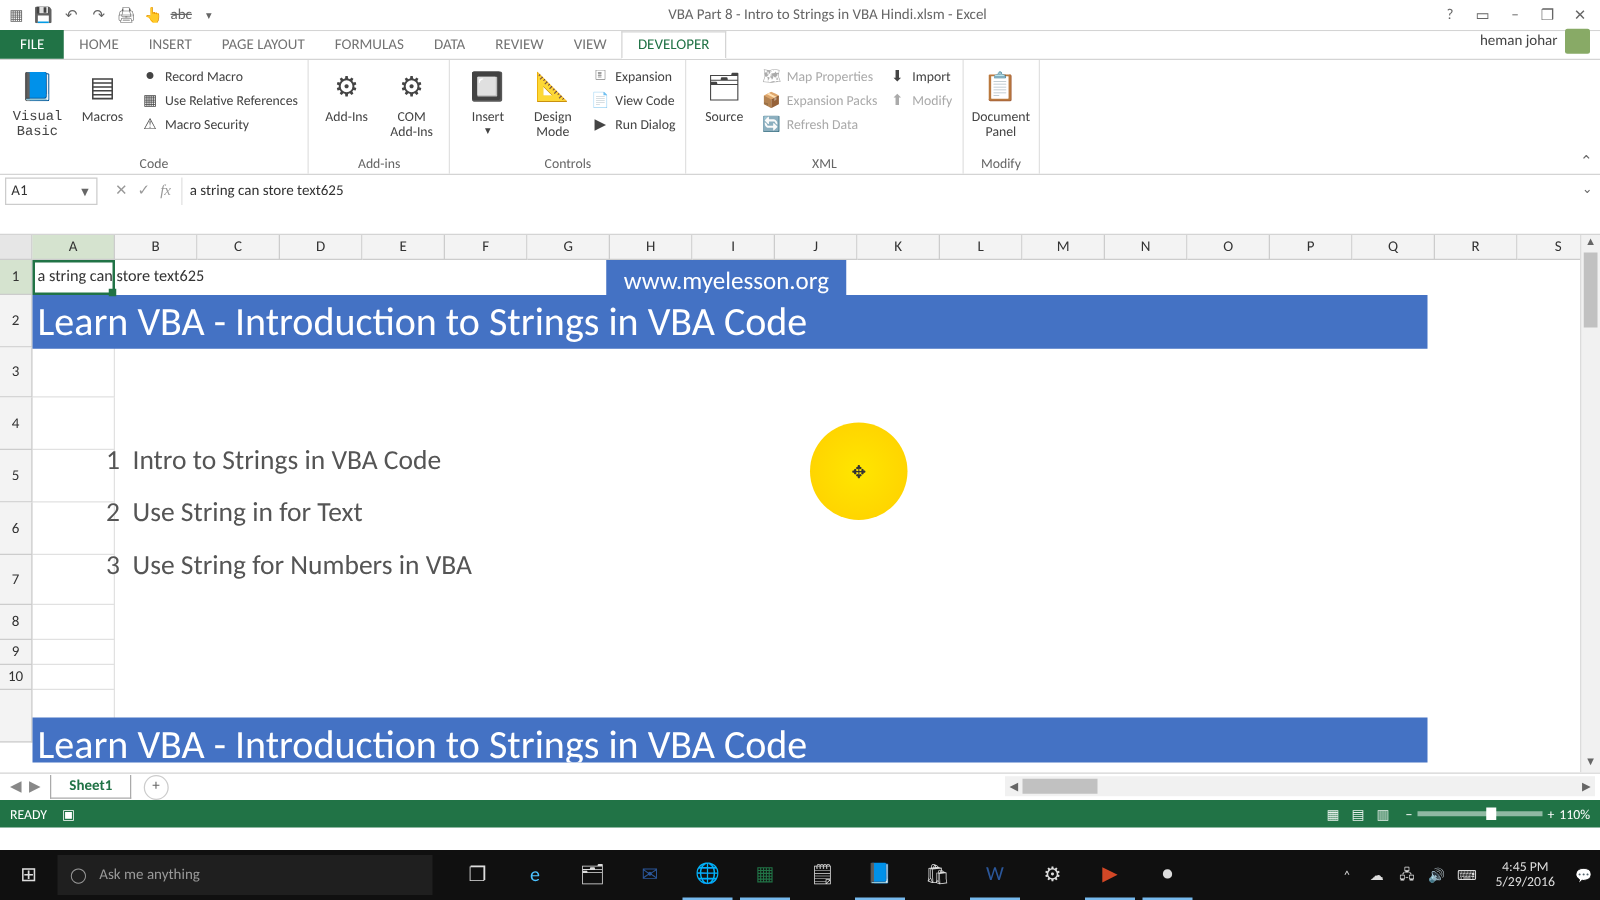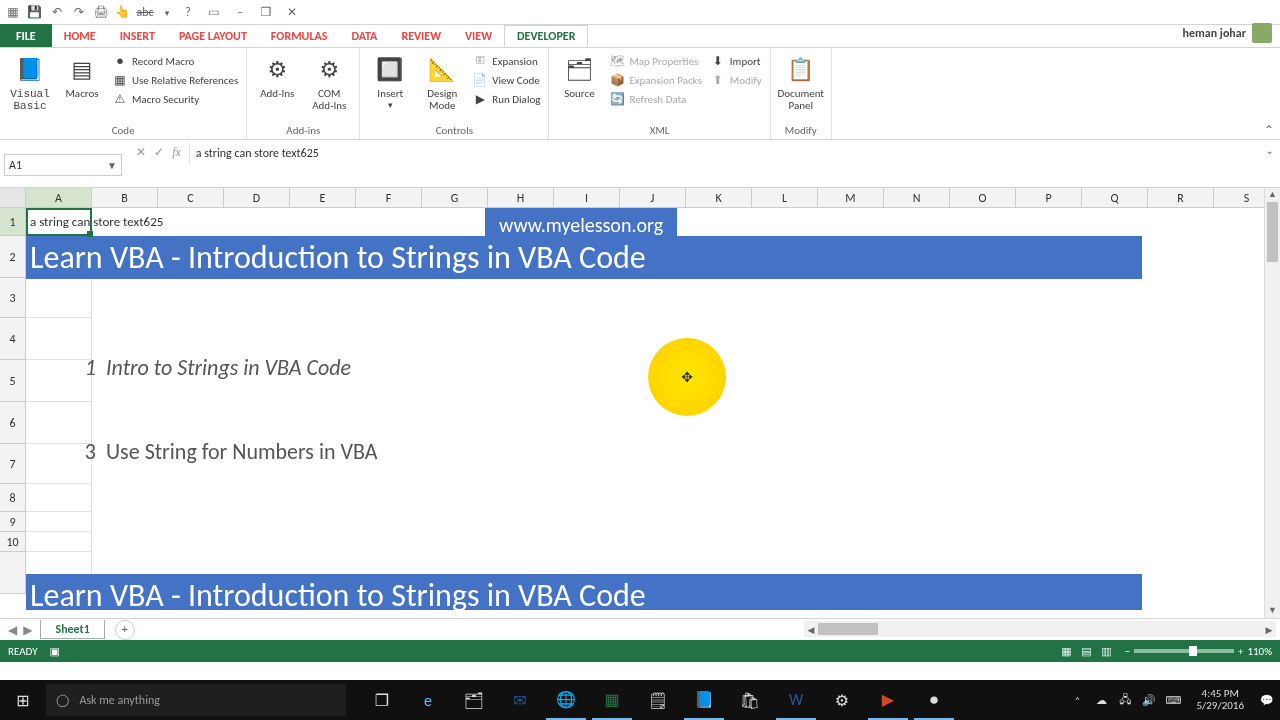--- a/index.html
+++ b/index.html
@@ -7,43 +7,43 @@
 
 
 .titlebar { height:25px; background:#fff; display:flex; align-items:center; font-size:12px; color:#444; border-bottom:1px solid #d4d4d4;}
 .titlebar .qat { display:flex; align-items:center; gap:4px; padding-left:4px;}
 .titlebar .qat .qi { width:18px; height:18px; display:flex; align-items:center; justify-content:center; font-size:12px; color:#666;}
 .titlebar .ttl { flex:1; text-align:center; font-size:12px; color:#666;}
 .titlebar .wctrl { display:flex; gap:2px; padding-right:4px;}
 .titlebar .wctrl span { width:24px; height:18px; display:flex; align-items:center; justify-content:center; font-size:12px; color:#666;}
 
 
-.tabs { height:23px; background:#fff; display:flex; align-items:flex-end; font-size:12px; border-bottom:1px solid #d4d4d4;font-weight:bold;}
+.tabs { height:23px; background:#fff; display:flex; align-items:flex-end; font-size:12px; border-bottom:1px solid #d4d4d4;}
 .tabs .filetab { background:#217346; color:#fff; padding:4px 16px; font-size:12px; height:23px; display:flex; align-items:center;}
-.tabs .tab { padding:4px 12px; color:#ef4444; text-transform:uppercase; cursor:pointer; height:22px; display:flex; align-items:center;}
+.tabs .tab { padding:4px 12px; color:#737373; text-transform:uppercase; cursor:pointer; height:22px; display:flex; align-items:center;}
 .tabs .tab.active { color:#217346; border:1px solid #d4d4d4; border-bottom:1px solid #fff; background:#fff;}
 .tabs .spacer { flex:1;}
 .tabs .acct { padding:4px 8px; color:#444; font-size:12px; display:flex; align-items:center; gap:6px;}
 .tabs .acct .av { width:20px; height:20px; background:#8a6; border-radius:2px;}
 
 
 .ribbon { height:92px; background:#fff; border-bottom:1px solid #d4d4d4; display:flex; position:relative;}
 .rgroup { border-right:1px solid #e1e1e1; padding:2px 6px 0 6px; display:flex; flex-direction:column; justify-content:space-between;}
 .rgroup .body { display:flex; gap:4px; }
 .rgroup .lbl { text-align:center; font-size:11px; color:#666; padding-bottom:2px;}
 .bigbtn { display:flex; flex-direction:column; align-items:center; justify-content:flex-start; width:48px; padding-top:4px; font-size:11px; color:#444; text-align:center; line-height:1.1; cursor:pointer;}
 .bigbtn .ic { width:32px; height:32px; margin-bottom:2px; display:flex; align-items:center; justify-content:center; font-size:22px;}
 .smallstack { display:flex; flex-direction:column; gap:1px; justify-content:flex-start; padding-top:2px;}
 .smallbtn { display:flex; align-items:center; font-size:11px; color:#444; gap:4px; padding:1px 2px; cursor:pointer; white-space:nowrap;}
 .smallbtn .si { width:16px; height:16px; display:flex; align-items:center; justify-content:center; font-size:12px;}
 .collapse { position:absolute; right:6px; bottom:2px; font-size:12px; color:#666; cursor:pointer;}
 
 
 .fbar { height:48px; border-bottom:1px solid #d4d4d4; display:flex; align-items:flex-start; font-size:12px; color:#333; position:relative;}
-.fbar .namebox { width:118px; height:22px; border:1px solid #ccc; margin:14px 0 0 4px; padding:2px 4px; display:flex; align-items:center; justify-content:space-between;}
+.fbar .namebox { width:74px; height:22px; border:1px solid #ccc; margin:2px 0 0 4px; padding:2px 4px; display:flex; align-items:center; justify-content:space-between;}
 .fbar .namebox .dd { font-size:10px; color:#666;}
 .fbar .sep { width:6px;}
 .fbar .fbtns { display:flex; align-items:center; height:24px; gap:8px; padding:0 8px; color:#999;}
 .fbar .fx { font-style:italic; font-family:serif;}
 .fbar .finput { flex:1; padding:4px 6px; height:22px; margin-top:2px; border-left:1px solid #e1e1e1;}
 .fbar .exp { position:absolute; right:6px; top:4px; font-size:10px; color:#666;}
 
 
 .grid { position:relative; height:430px; overflow:hidden; }
 .colhdrs { display:flex; height:20px; font-size:12px; background:#fff;}
@@ -117,20 +117,21 @@
     <span class="qi">💾</span>
     <span class="qi">↶</span>
     <span class="qi">↷</span>
     <span class="qi">🖨</span>
     <span class="qi">👆</span>
     <span class="qi">
         <s>abc</s>
       </span>
     <span class="qi" style="font-size:9px;">▾</span>
   </div>
+  <div class="ttl">VBA Part 8 - Intro to Strings in VBA Hindi.xlsm - Excel</div>
   <div class="wctrl">
     <span>?</span>
     <span>▭</span>
     <span>‒</span>
     <span>❐</span>
     <span>✕</span>
   </div>
 </div>
 
 <div class="tabs">
@@ -353,21 +354,22 @@
         <div class="cell"></div>
       </div>
     <div class="row h42">
         <div class="rh"></div>
         <div class="cell"></div>
       </div>
   </div>
 
   <div class="urlbanner">www.myelesson.org</div>
   <div class="titlebanner" style="top:48px;">Learn VBA - Introduction to Strings in VBA Code</div>
-  <div class="listtxt" style="top:166px;font-style:italic;"><span class="n">1</span><span>Intro to Strings in VBA Code</span></div>
+  <div class="listtxt" style="top:166px;"><span class="n">1</span><span>Intro to Strings in VBA Code</span></div>
+  <div class="listtxt" style="top:208px;"><span class="n">2</span><span>Use String in for Text</span></div>
   <div class="listtxt" style="top:250px;"><span class="n">3</span><span>Use String for Numbers in VBA</span></div>
   <div class="titlebanner" style="top:386px; height:36px; overflow:hidden;">Learn VBA - Introduction to Strings in VBA Code</div>
 
   <div class="selbox" style="left:26px; top:20px; width:66px; height:28px;">
       <div class="handle"></div>
     </div>
 
   <div class="cursor-hl" style="left:648px; top:150px;">
       <span class="cross">✥</span>
     </div>

